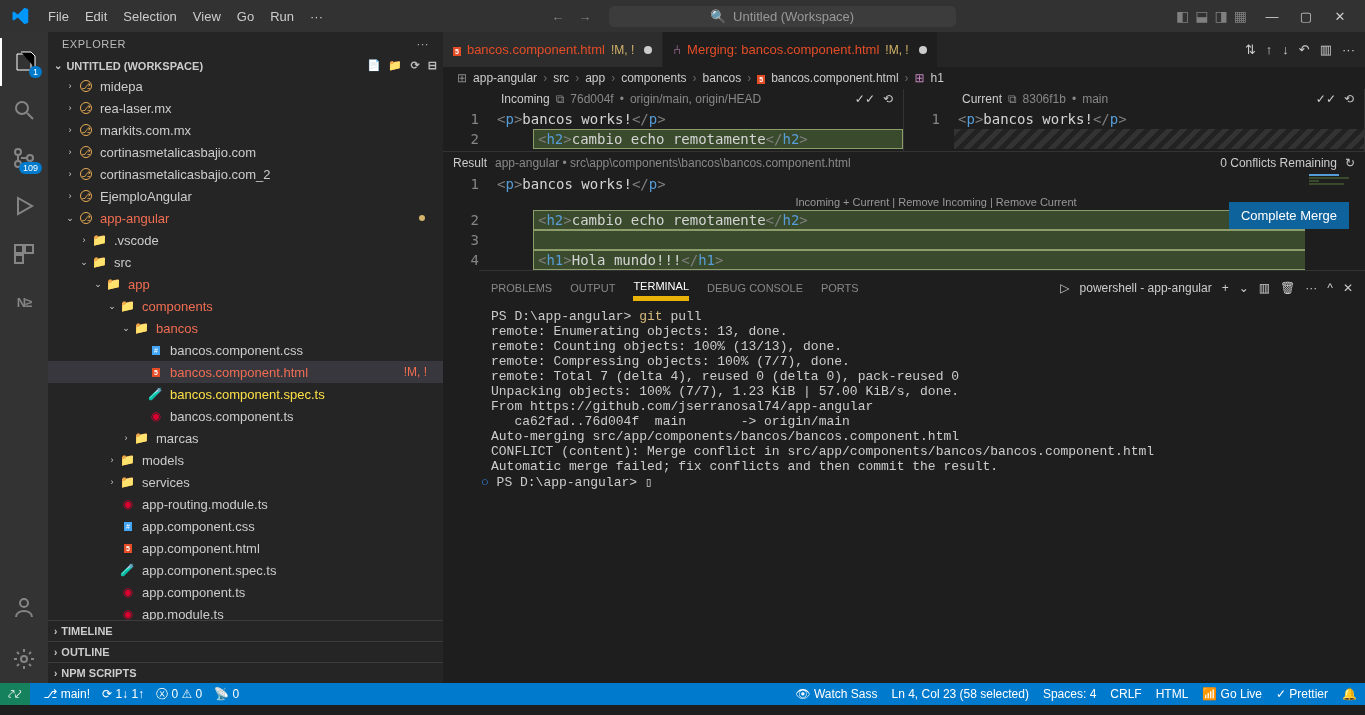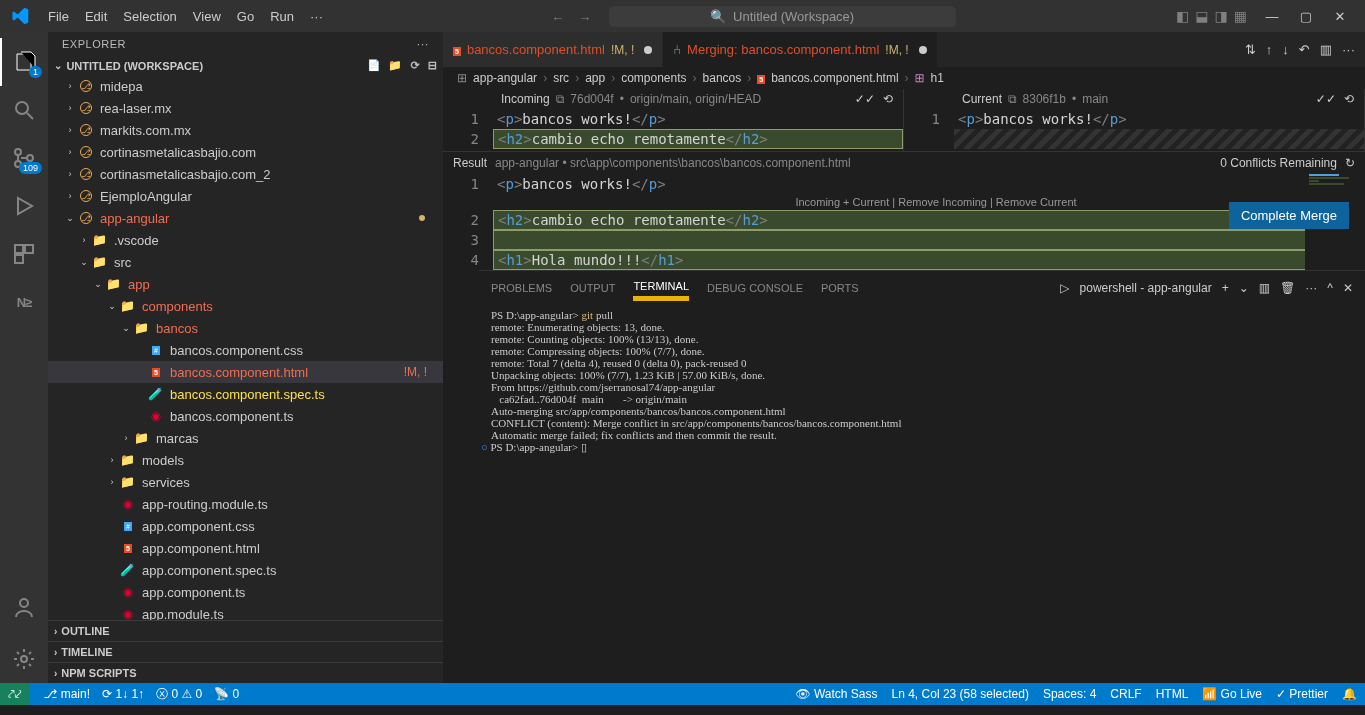--- a/index.html
+++ b/index.html
@@ -53,34 +53,34 @@
 .pane-header .title { color:#ccc;margin-left:48px; }
 .pane-header .ref { color:#888; }
 .pane-header .actions { margin-left:auto; display:flex; gap:8px; color:#ccc; }
 .gutter { width:50px; text-align:right; padding-right:14px; color:#858585; }
 .code-row { display:flex; font-family:Consolas, monospace; font-size:14px; height:20px; align-items:center; }
 .tag-bracket { color:#808080; }
 .tag-name { color:#569cd6; }
 .code-text { color:#d4d4d4; }
 .hl-green { background:#3a4a2c; }
 .hl-striped { background:repeating-linear-gradient(135deg,#333 0,#333 5px,#222 5px,#222 10px); }
-.border-accent-green { border:1px solid #8c9c6a; }
+.border-accent-green { border:1px solid #8c9c6a;margin-left:40px; }
 .result-area { border-top:1px solid #333; position:relative; }
 .result-header { display:flex; align-items:center; padding:4px 10px; font-size:12px; background:#1e1e1e; }
 .result-header .title { color:#ccc; margin-right:8px; }
 .result-header .path { color:#888; }
 .result-header .right { margin-left:auto; display:flex; align-items:center; gap:8px; color:#ccc; }
 .codelens { font-size:11px; color:#999; padding-left:64px; padding-top:2px; padding-bottom:2px;text-align:center; }
 .complete-btn { position:absolute; right:16px; top:50px; background:#0e639c; color:#fff; padding:6px 12px; border:none; cursor:pointer; font-size:13px; }
 .panel { height:270px; border-top:1px solid #333; display:flex; flex-direction:column; background:#1e1e1e;margin-left:36px; }
 .panel-tabs { display:flex; align-items:center; padding:0 12px; gap:18px; height:34px; font-size:11px; }
 .panel-tab { color:#888; cursor:pointer; padding:4px 0; }
 .panel-tab.active { color:#fff; border-bottom:5px solid #eab308; }
 .panel-tabs .right { margin-left:auto; display:flex; align-items:center; gap:10px; color:#ccc; font-size:12px; }
-.terminal { flex:1; font-family:Liberation Serif, serif; font-size:11px; padding:4px 12px; color:#ccc; overflow:auto; white-space:pre; }
+.terminal { flex:1; font-family:Liberation Mono, monospace; font-size:13px; padding:4px 12px; color:#ccc; overflow:auto; white-space:pre; }
 .term-yellow { color:#d7ba7d; }
 .statusbar { height:22px; background:#007acc; display:flex; align-items:center; color:#fff; font-size:12px; padding:0 8px; gap:12px; }
 .statusbar .left-seg { background:#16825d; height:22px; display:flex; align-items:center; padding:0 8px; margin-left:-8px; margin-right:2px; }
 .statusbar .right { margin-left:auto; display:flex; gap:14px; align-items:center; }
 svg { display:block; }
 .minimap { position:absolute; right:0; top:0; width:60px; height:100%; background:#1e1e1e; }
 .minimap .mm-line { height:2px; margin-bottom:1px; }
 </style>
 </head>
 <body>
@@ -365,22 +365,22 @@
         </div>
         <div class="tree-item" style="padding-left: 56px;">
           <span class="chev"></span>
           <span class="icon">
             <span style="color:#dd0031;">◉</span>
           </span>
           <span class="label " style="color:#ccc">app.module.ts</span>
         </div>
       </div>
     <div id="collapsed-sections">
+        <div class="collapsed-section"><span class="chev" style="font-size:10px;margin-right:4px;">›</span>TIMELINE</div>
         <div class="collapsed-section"><span class="chev" style="font-size:10px;margin-right:4px;">›</span>OUTLINE</div>
-        <div class="collapsed-section"><span class="chev" style="font-size:10px;margin-right:4px;">›</span>TIMELINE</div>
         <div class="collapsed-section"><span class="chev" style="font-size:10px;margin-right:4px;">›</span>NPM SCRIPTS</div>
       </div>
   </div>
 
   <div class="editor-area">
     <div class="tabbar" id="tabs">
       <div class="tab inactive">
           <span class="icon"><span style="background:#e44d26;color:#fff;font-size:7px;padding:1px 2px;font-weight:bold;">5</span></span>
           <span style="color:#e44d26;">bancos.component.html</span>
           <span class="status modified">!M, !</span>

